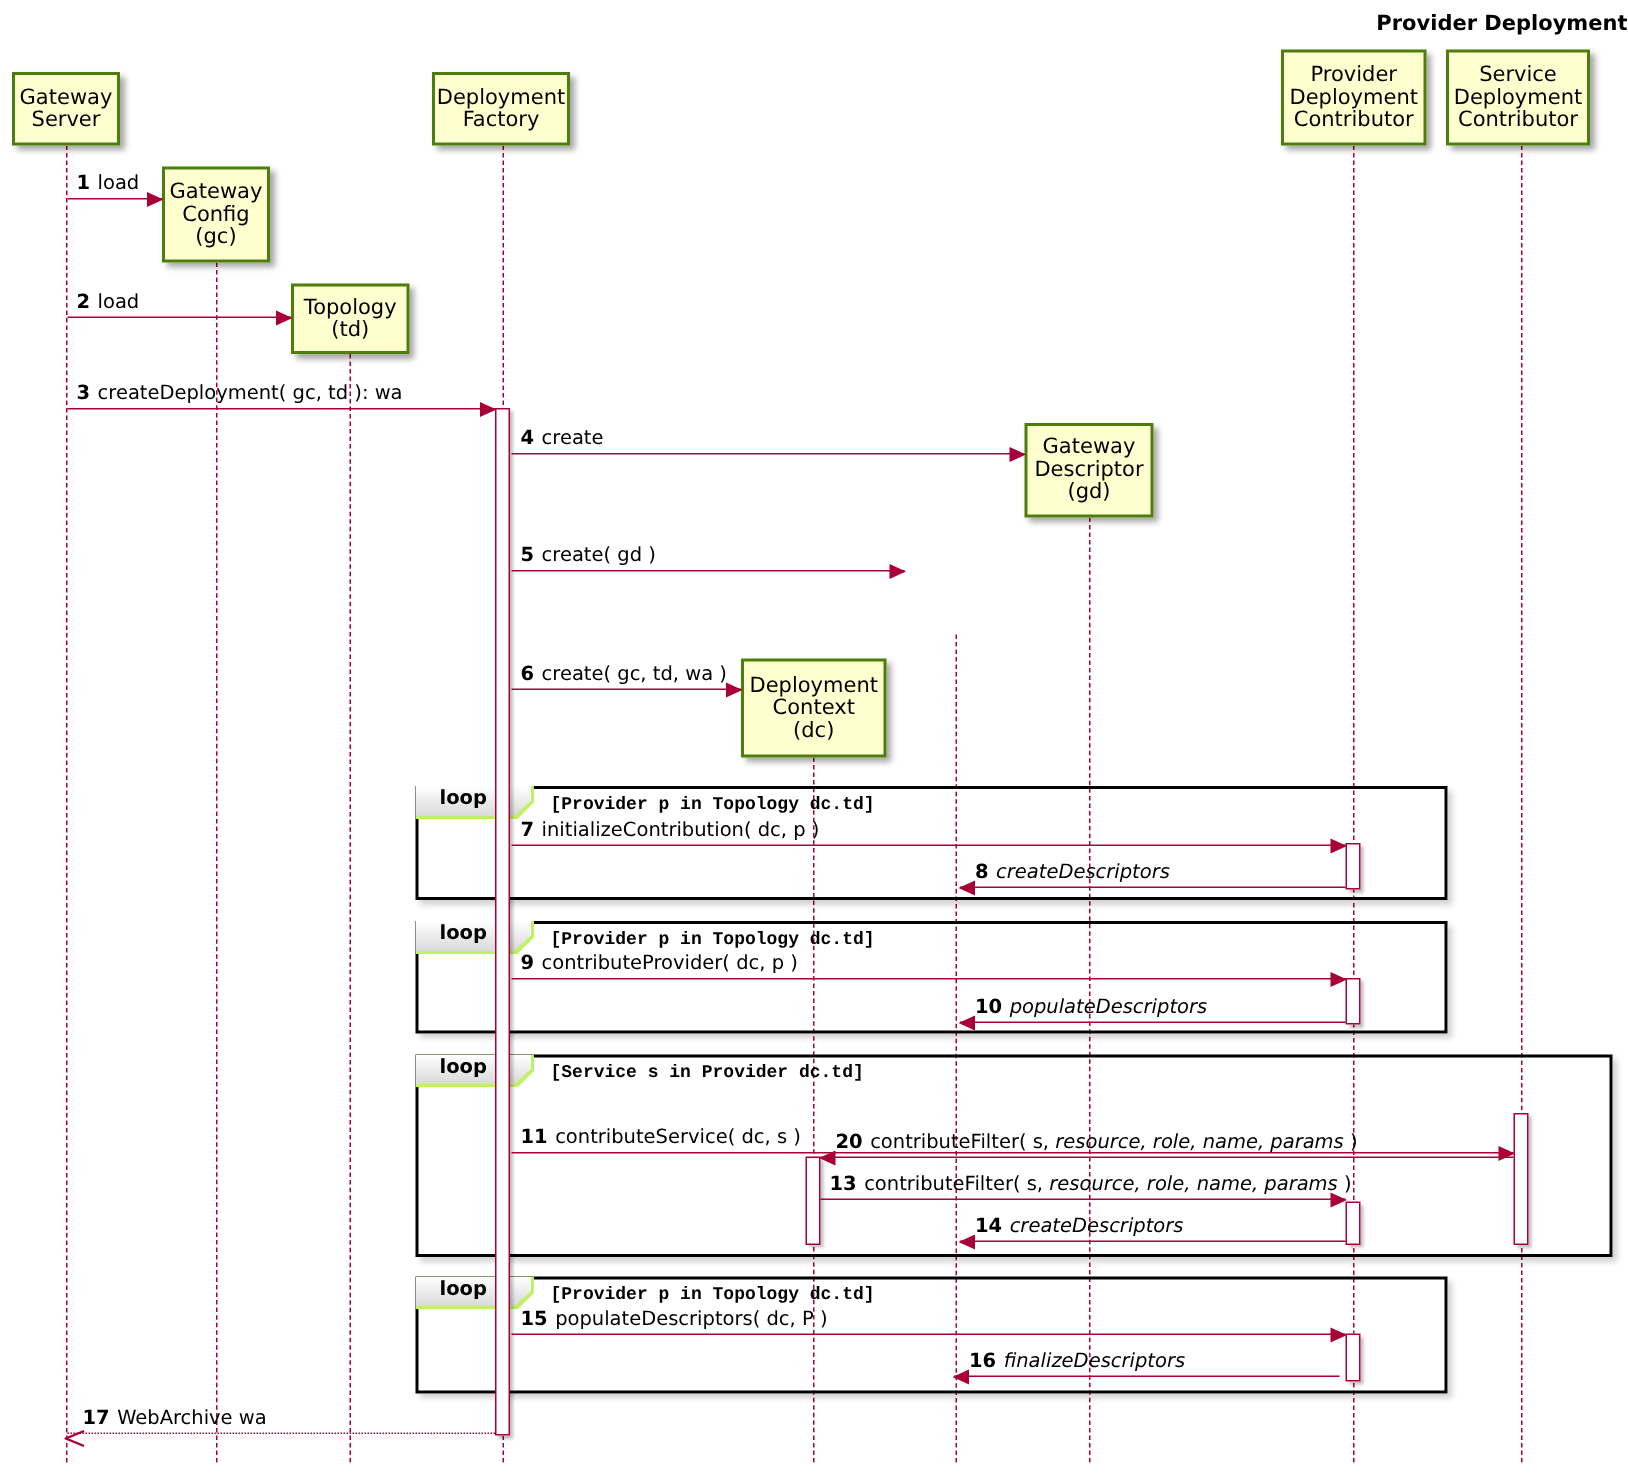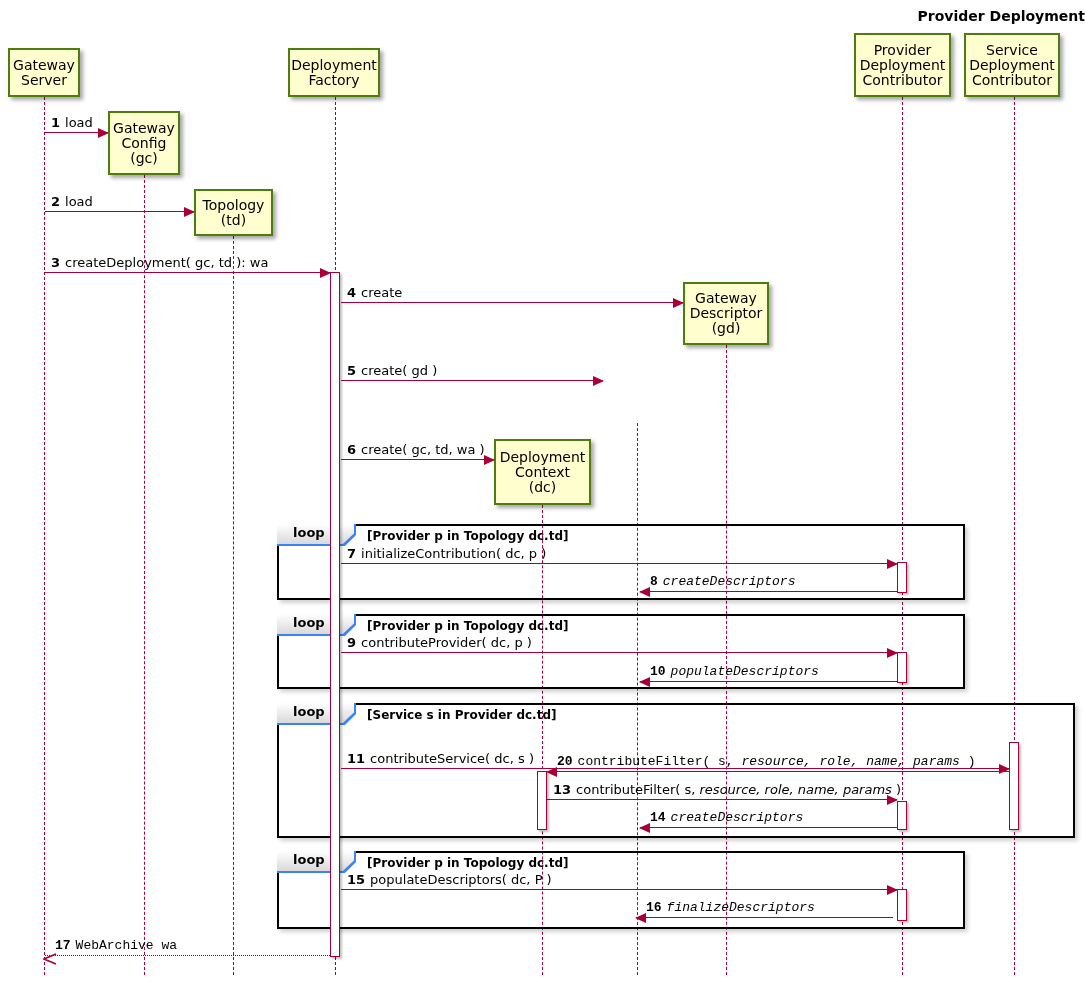--- a/index.html
+++ b/index.html
@@ -20,34 +20,34 @@
   .life{position:absolute;width:0;border-left:1px dashed #A80036;}
   .act{
     position:absolute;width:10px;background:#fff;border:1px solid #A80036;
     box-sizing:border-box;box-shadow:2px 2px 2px rgba(0,0,0,0.25);
   }
   .loop{
     position:absolute;border:2px solid #000;box-sizing:border-box;
     box-shadow:3px 3px 4px rgba(0,0,0,0.18);
   }
   .loop-tag{
-    position:absolute;top:-2px;left:-2px;width:79px;height:22px;background:#3b82f6;
+    position:absolute;top:-2px;left:-2px;width:79px;height:22px;background:#bef264;
     clip-path:polygon(0 0,100% 0,100% 50%,86% 100%,0 100%);
   }
   .loop-tag-inner{
     position:absolute;top:0;left:0;width:77px;height:20px;
     background:linear-gradient(#ffffff,#d9d9d9);
     clip-path:polygon(0 0,100% 0,100% 48%,85.5% 100%,0 100%);
     font-weight:bold;font-size:13px;padding:1px 0 0 16px;box-sizing:border-box;
   }
-  .loop-guard{position:absolute;top:3px;left:88px;font-weight:bold;font-size:12px;white-space:nowrap;}
+  .loop-guard{position:absolute;top:3px;left:88px;font-weight:bold;font-size:12px;white-space:nowrap;font-family:Liberation Mono, monospace;}
   .msg{position:absolute;height:0;border-top:1px solid #A80036;}
   .msg.dotted{border-top:1px dotted #A80036;}
   .msg .lbl{position:absolute;top:-18px;left:6px;white-space:nowrap;font-size:13px;}
-  .msg.left .lbl{left:10px;font-family:Liberation Mono, monospace;}
+  .msg.left .lbl{left:10px;}
   .msg .lbl b{margin-right:5px;}
   .msg.right .head{
     position:absolute;right:-1px;top:-5px;width:0;height:0;
     border-left:11px solid #A80036;border-top:5px solid transparent;border-bottom:5px solid transparent;
   }
   .msg.left .head{
     position:absolute;left:-1px;top:-5px;width:0;height:0;
     border-right:11px solid #A80036;border-top:5px solid transparent;border-bottom:5px solid transparent;
   }
   .msg.open .head{border:none;top:-6px;left:-2px;width:14px;height:12px;}

